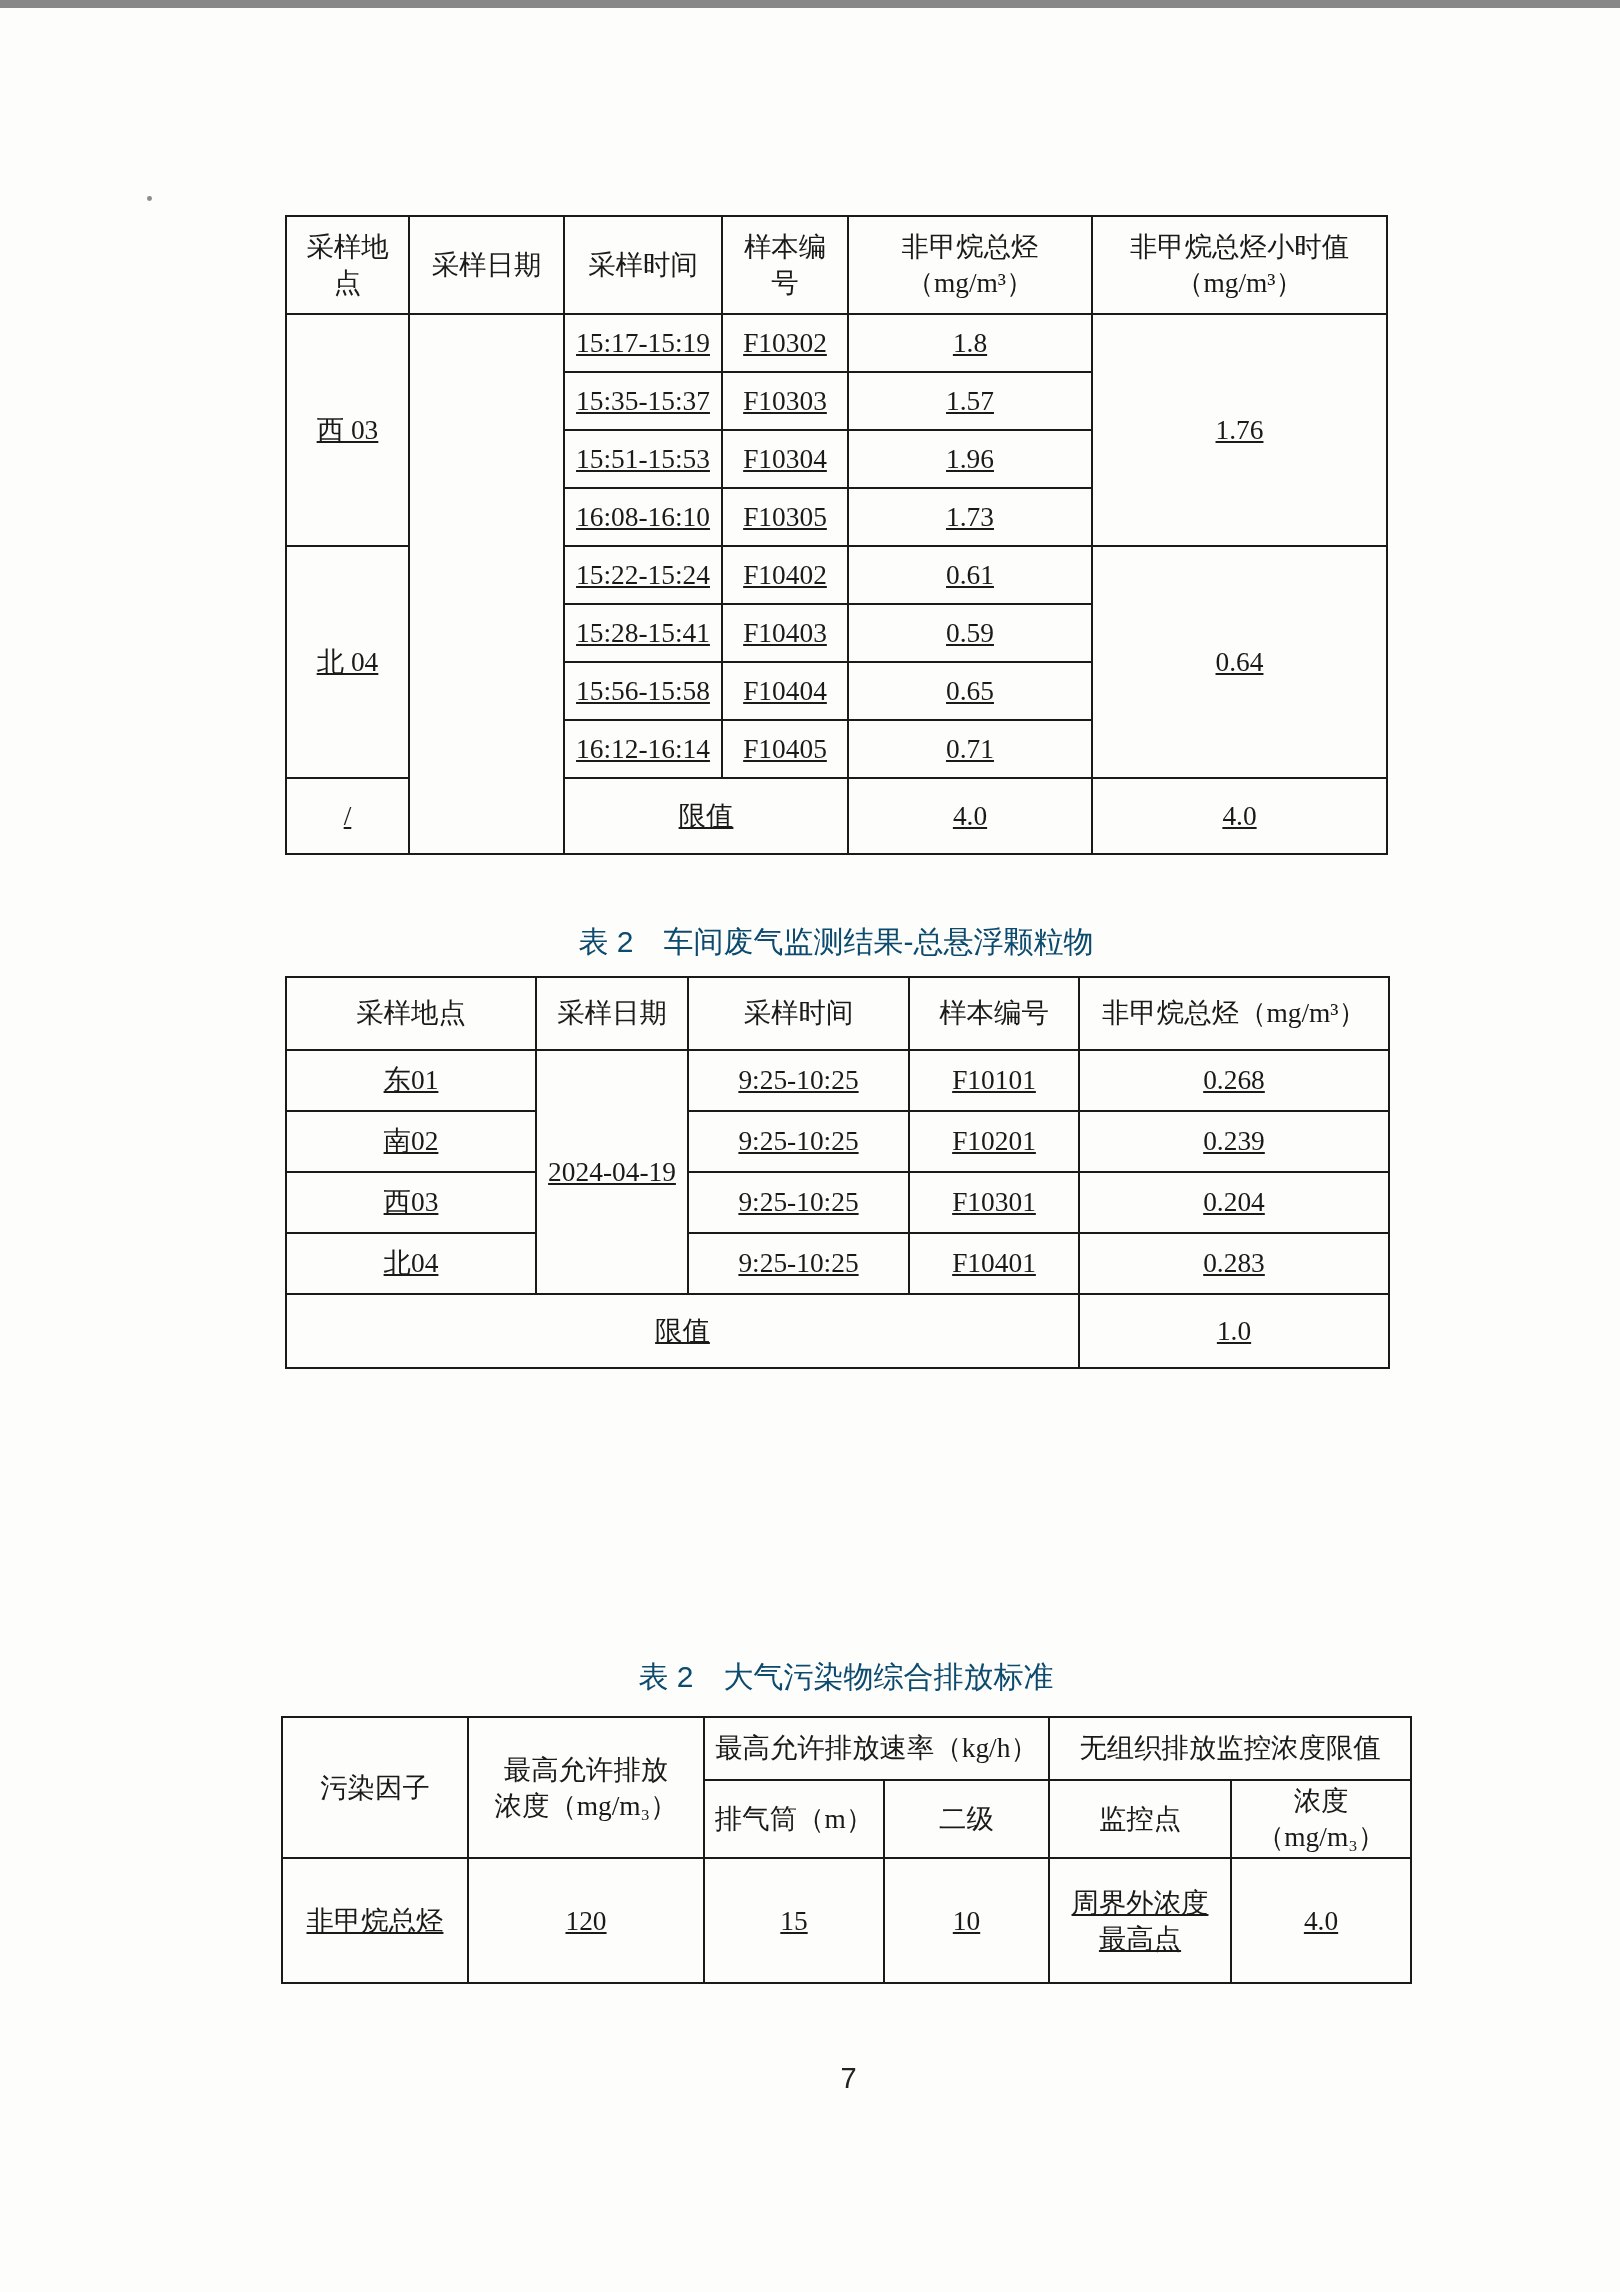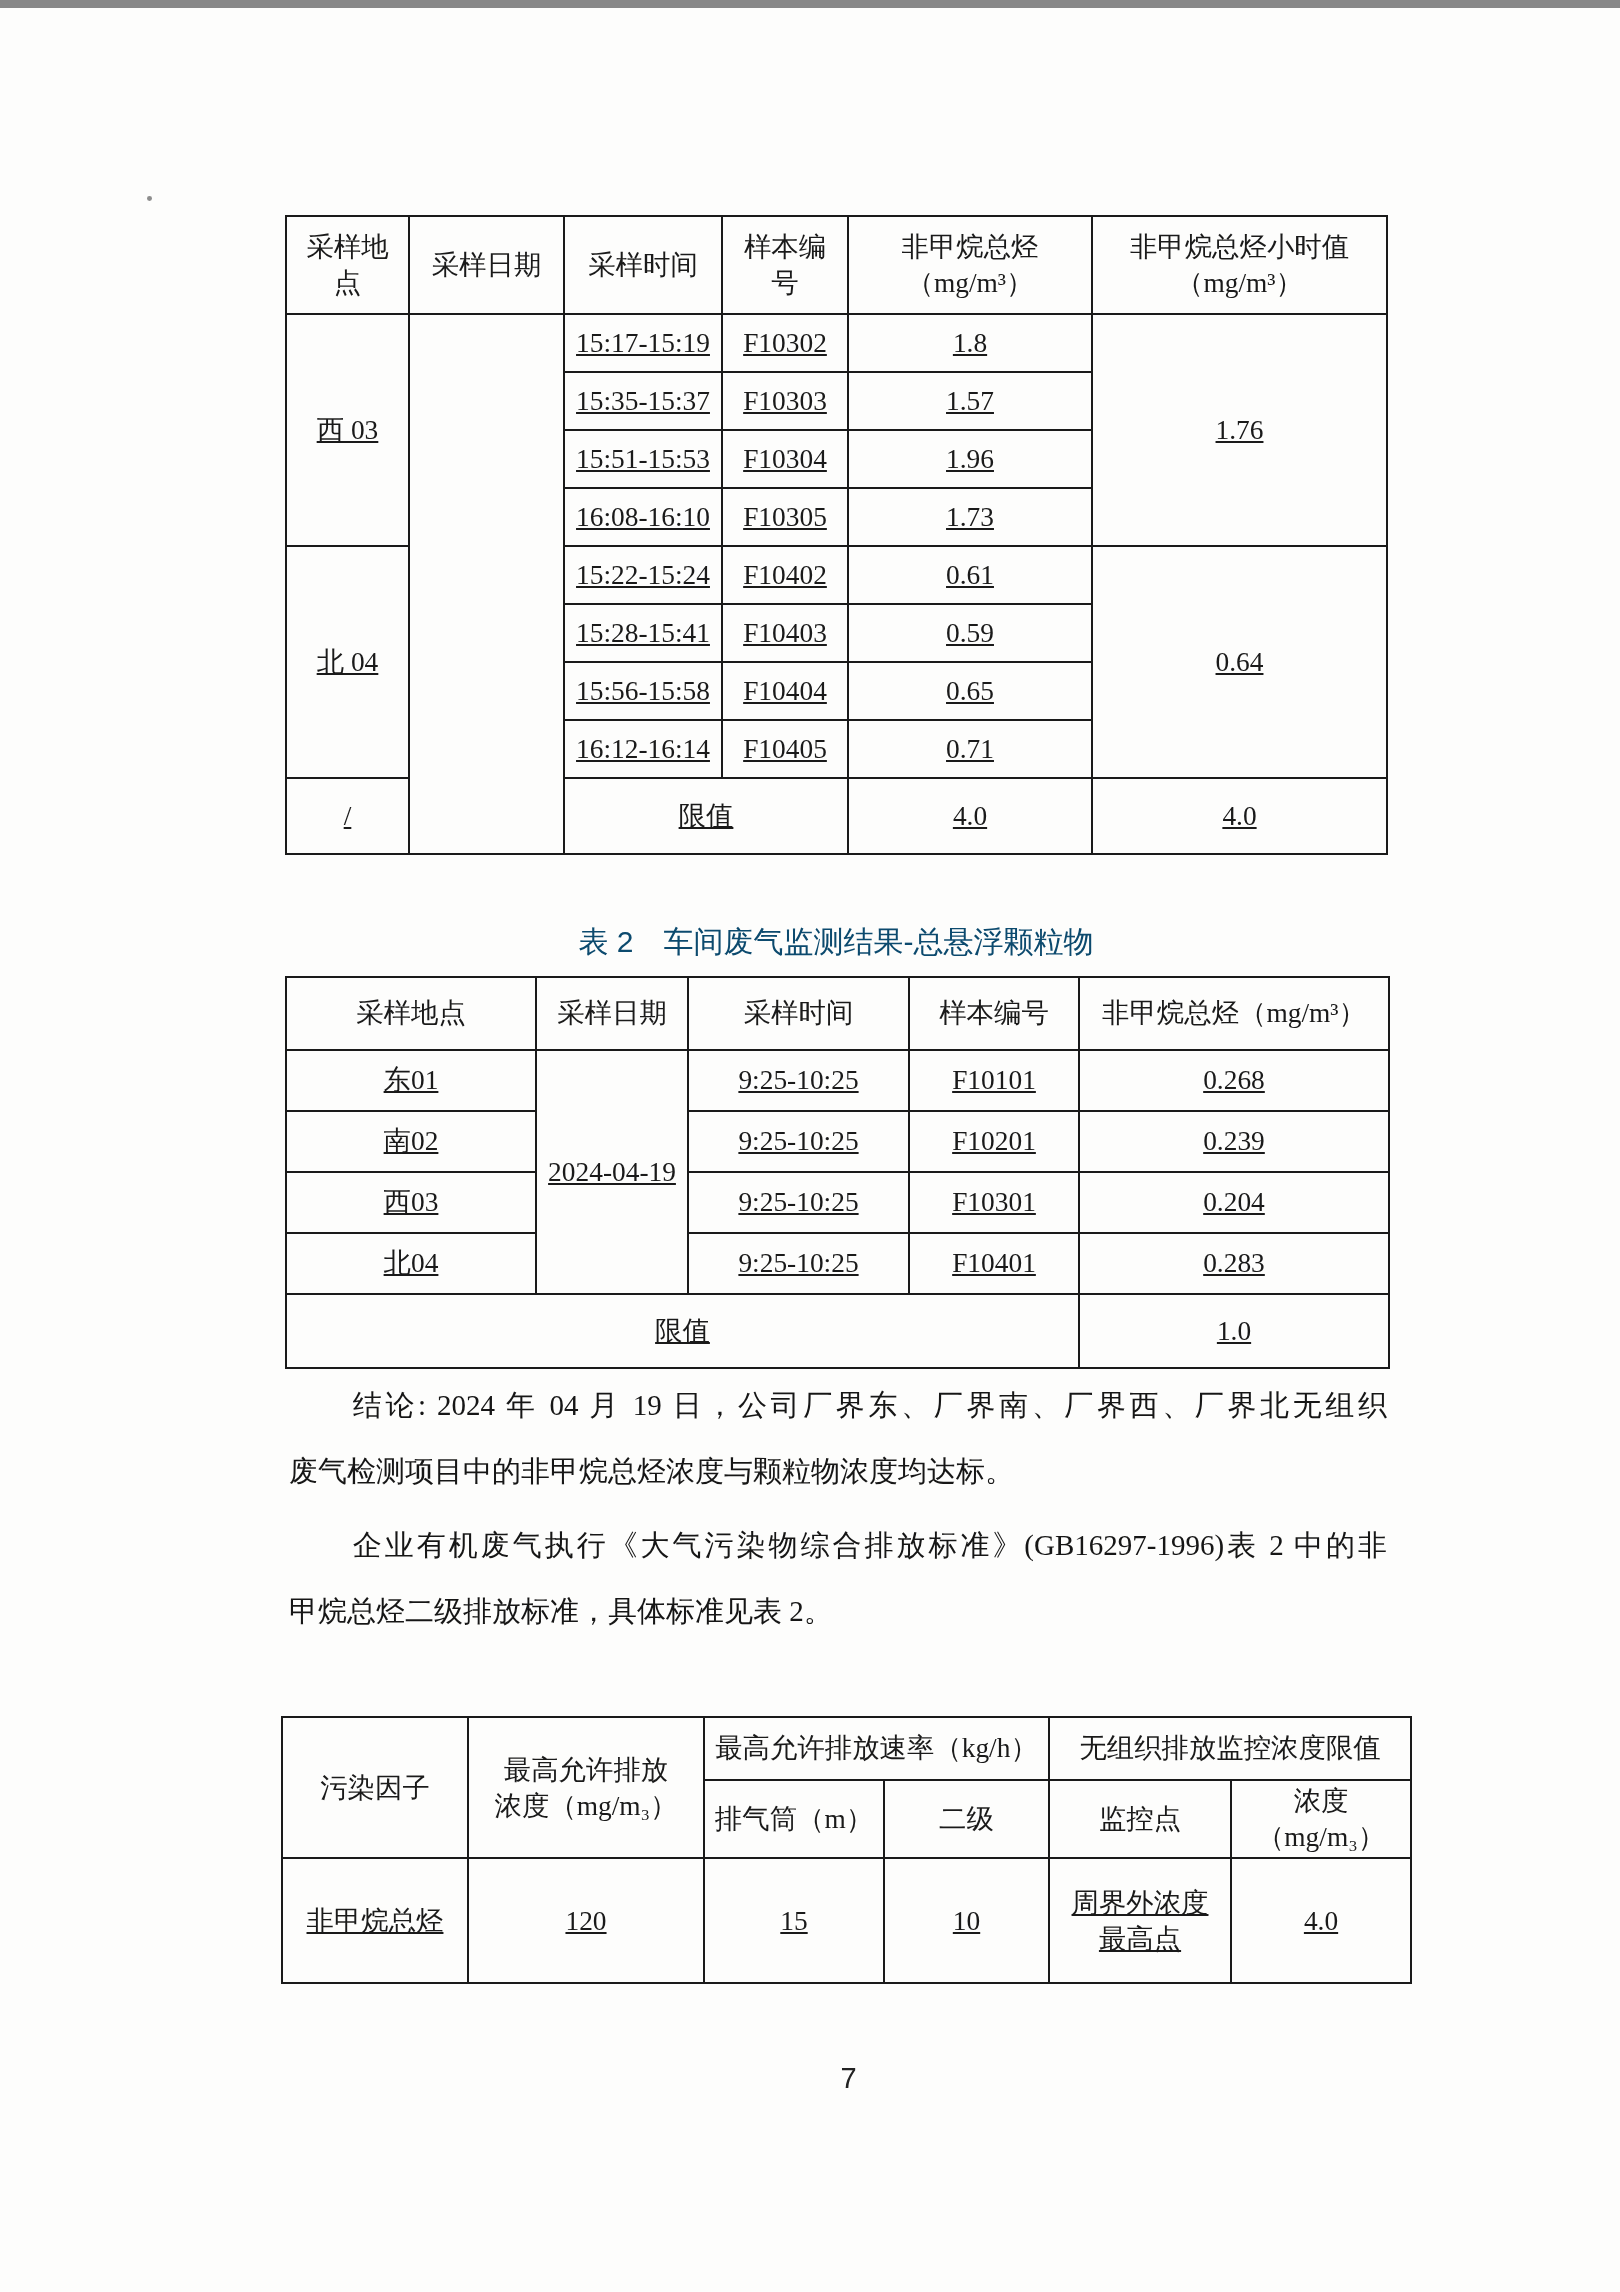--- a/index.html
+++ b/index.html
@@ -213,27 +213,22 @@
         <td>F10401</td>
         <td>0.283</td>
       </tr>
       <tr class="lrow">
         <td colspan="4">限值</td>
         <td>1.0</td>
       </tr>
     </tbody>
   </table>
 
-  <div class="paras">
-    <div class="pline first">结论: 2024 年 04 月 19 日，公司厂界东、厂界南、厂界西、厂界北无组织</div>
-    <div class="pline last">废气检测项目中的非甲烷总烃浓度与颗粒物浓度均达标。</div>
-    <div class="pline first p2">企业有机废气执行《大气污染物综合排放标准》(GB16297-1996)表 2 中的非</div>
-    <div class="pline last">甲烷总烃二级排放标准，具体标准见表 2。</div>
-  </div>
-
+
+  <div class="title" id="t3title">表 2　大气污染物综合排放标准</div>
 
   <table id="table3">
     <colgroup>
       <col style="width:186px">
         <col style="width:236px">
         <col style="width:180px">
       <col style="width:165px">
         <col style="width:182px">
         <col style="width:180px">
     </colgroup>

